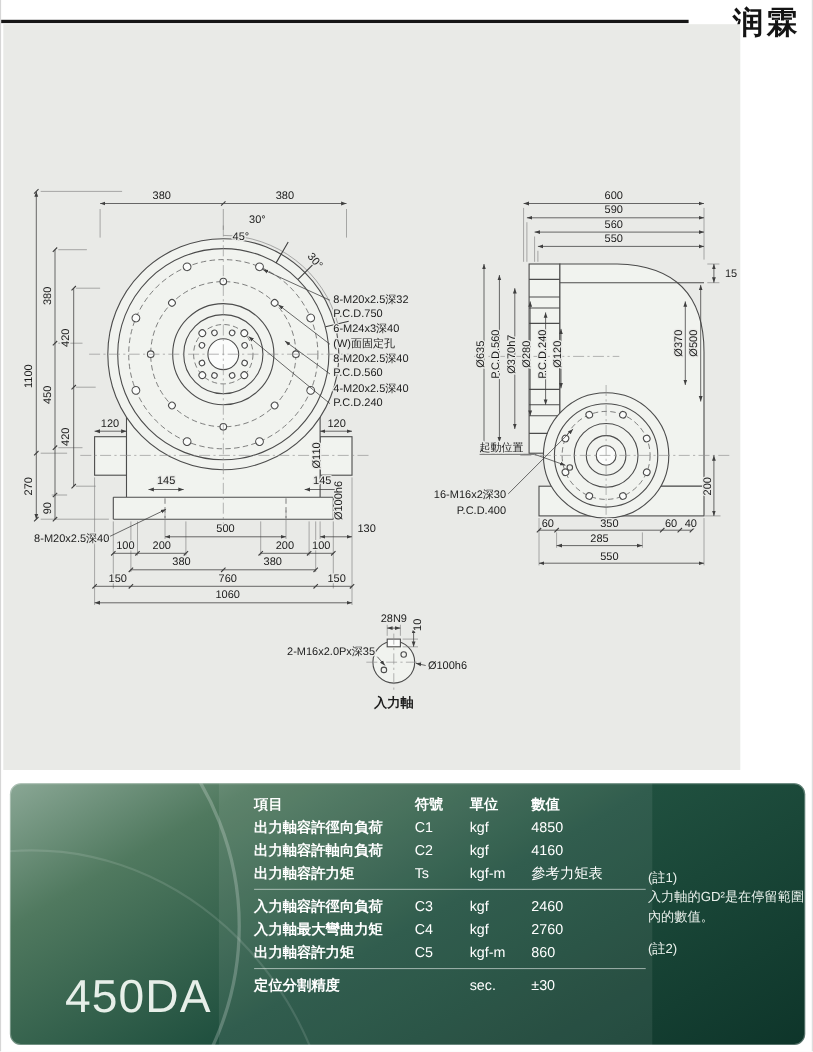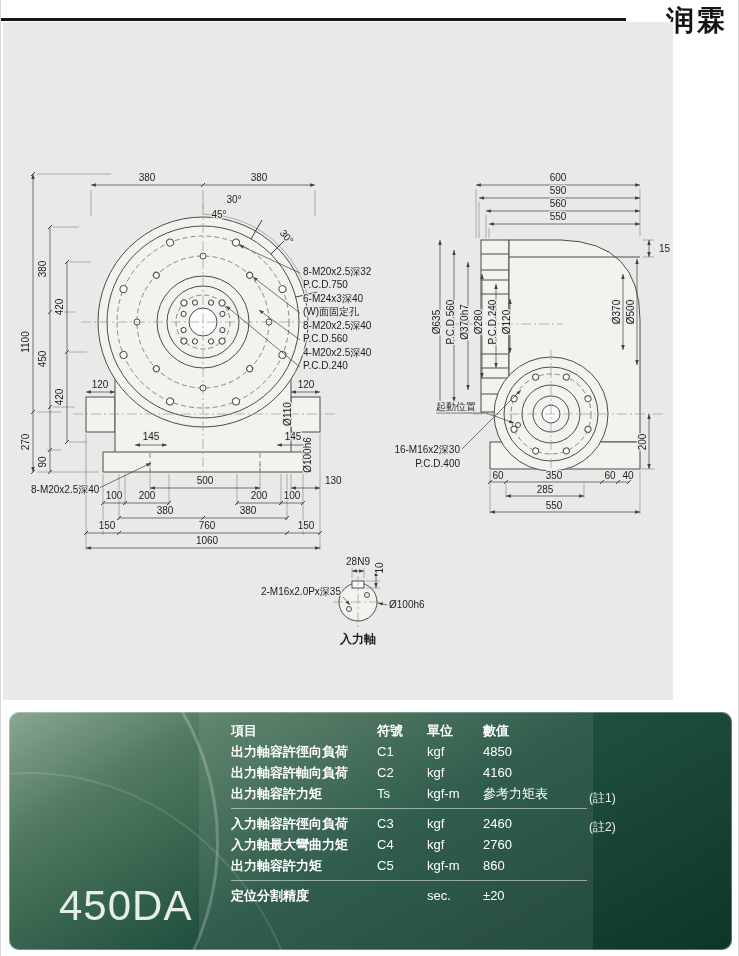--- a/index.html
+++ b/index.html
@@ -319,27 +319,28 @@
         <span class="c-item">出力軸容許力矩</span>
         <span class="c-sym">C5</span>
         <span class="c-unit">kgf-m</span>
         <span class="c-val">860</span>
       </div>
       <div class="sep"></div>
       <div class="spec-row">
         <span class="c-item">定位分割精度</span>
         <span class="c-sym"></span>
         <span class="c-unit">sec.</span>
-        <span class="c-val">±20</span>
+        <span class="c-val">±30</span>
       </div>
     </div>
 
     <div class="notes">
       <div class="note">
         <div>(註1)</div>
+        <div>入力軸的GD²是在停留範圍內的數值。</div>
       </div>
       <div class="note">
         <div>(註2)</div>
       </div>
     </div>
   </div>
 
 </div>
 
 </body></html>

